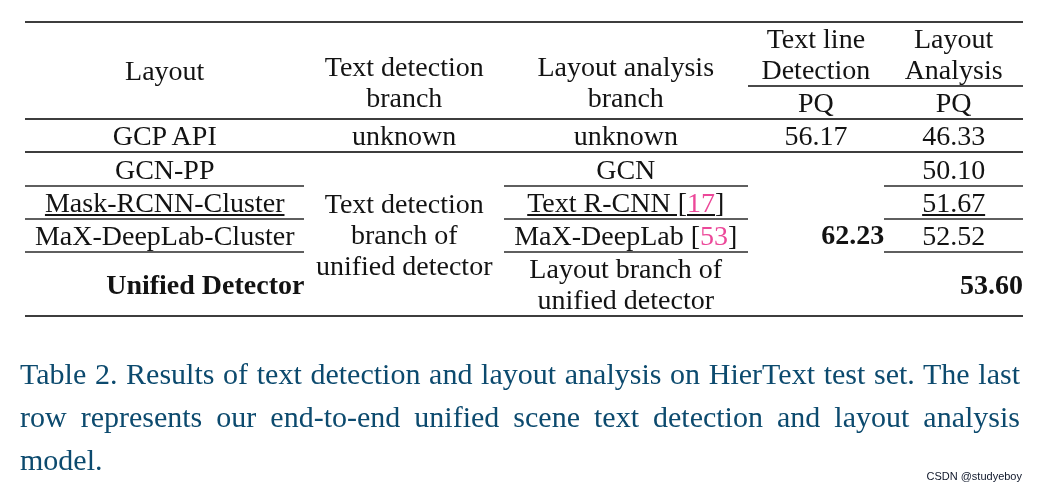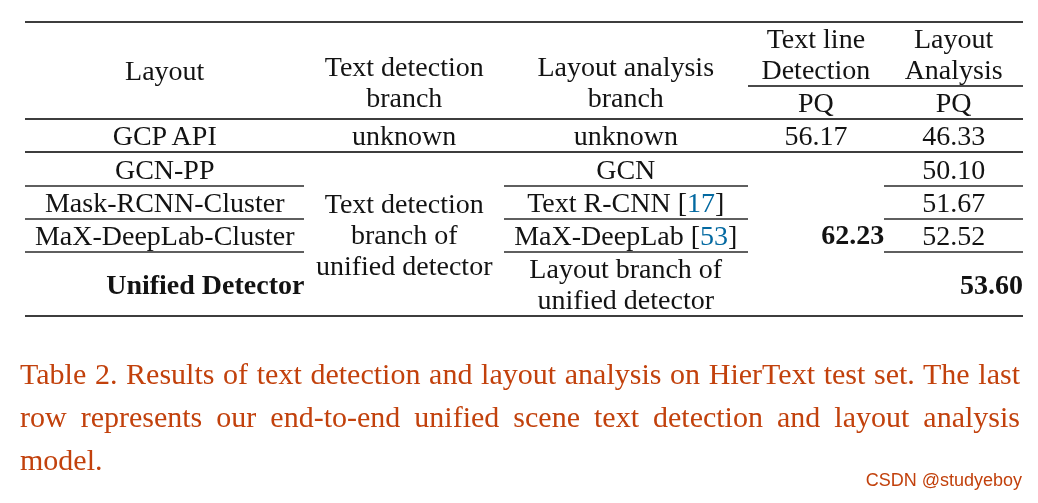--- a/index.html
+++ b/index.html
@@ -31,43 +31,43 @@
     vertical-align: middle;
     font-weight: normal;
     font-size: 28px;
     line-height: 31px;
     padding: 0;
   }
   tr.h1 { height: 64px; }
   tr.h2 { height: 31px; }
   tr.rA { height: 33px; }
   tr.rB { height: 34px; margin-top: 29px; }
-  tr.rC { height: 32px; }
+  tr.rC { height: 32px; text-decoration: underline; }
   tr.rD { height: 33px; margin-top: 44px; }
   tr.rE { height: 62px; }
   th.pad-low { padding-top: 22px; }
   .rule-bottom { border-bottom: 2px solid #3d3d3d; }   
   .cmid-top    { border-top: 2px solid #4a4a4a; }      
   .cline       { border-bottom: 2px solid #5f5f5f; }   
   .bold { font-weight: bold; text-align: right; }
-  .cite { color: #0369a1; }
+  .cite { color: #ec4899; }
   .caption {
     position: absolute;
     left: 20px; top: 352px; width: 1000px;
     font-size: 30px;
     line-height: 43px;
     text-align: justify;
-    color: #c2410c;
+    color: #0c4a6e;
   }
   .watermark {
     position: absolute;
     right: 16px; top: 470px;
     font-family: "Liberation Sans", "DejaVu Sans", sans-serif;
-    font-size: 18px;
-    color: #c2410c;
+    font-size: 11px;
+    color: #0f172a;
   }
 </style>
 </head>
 <body>
 
 <div class="table-area">
   <table class="results">
     <colgroup>
       <col class="c1">
         <col class="c2">

